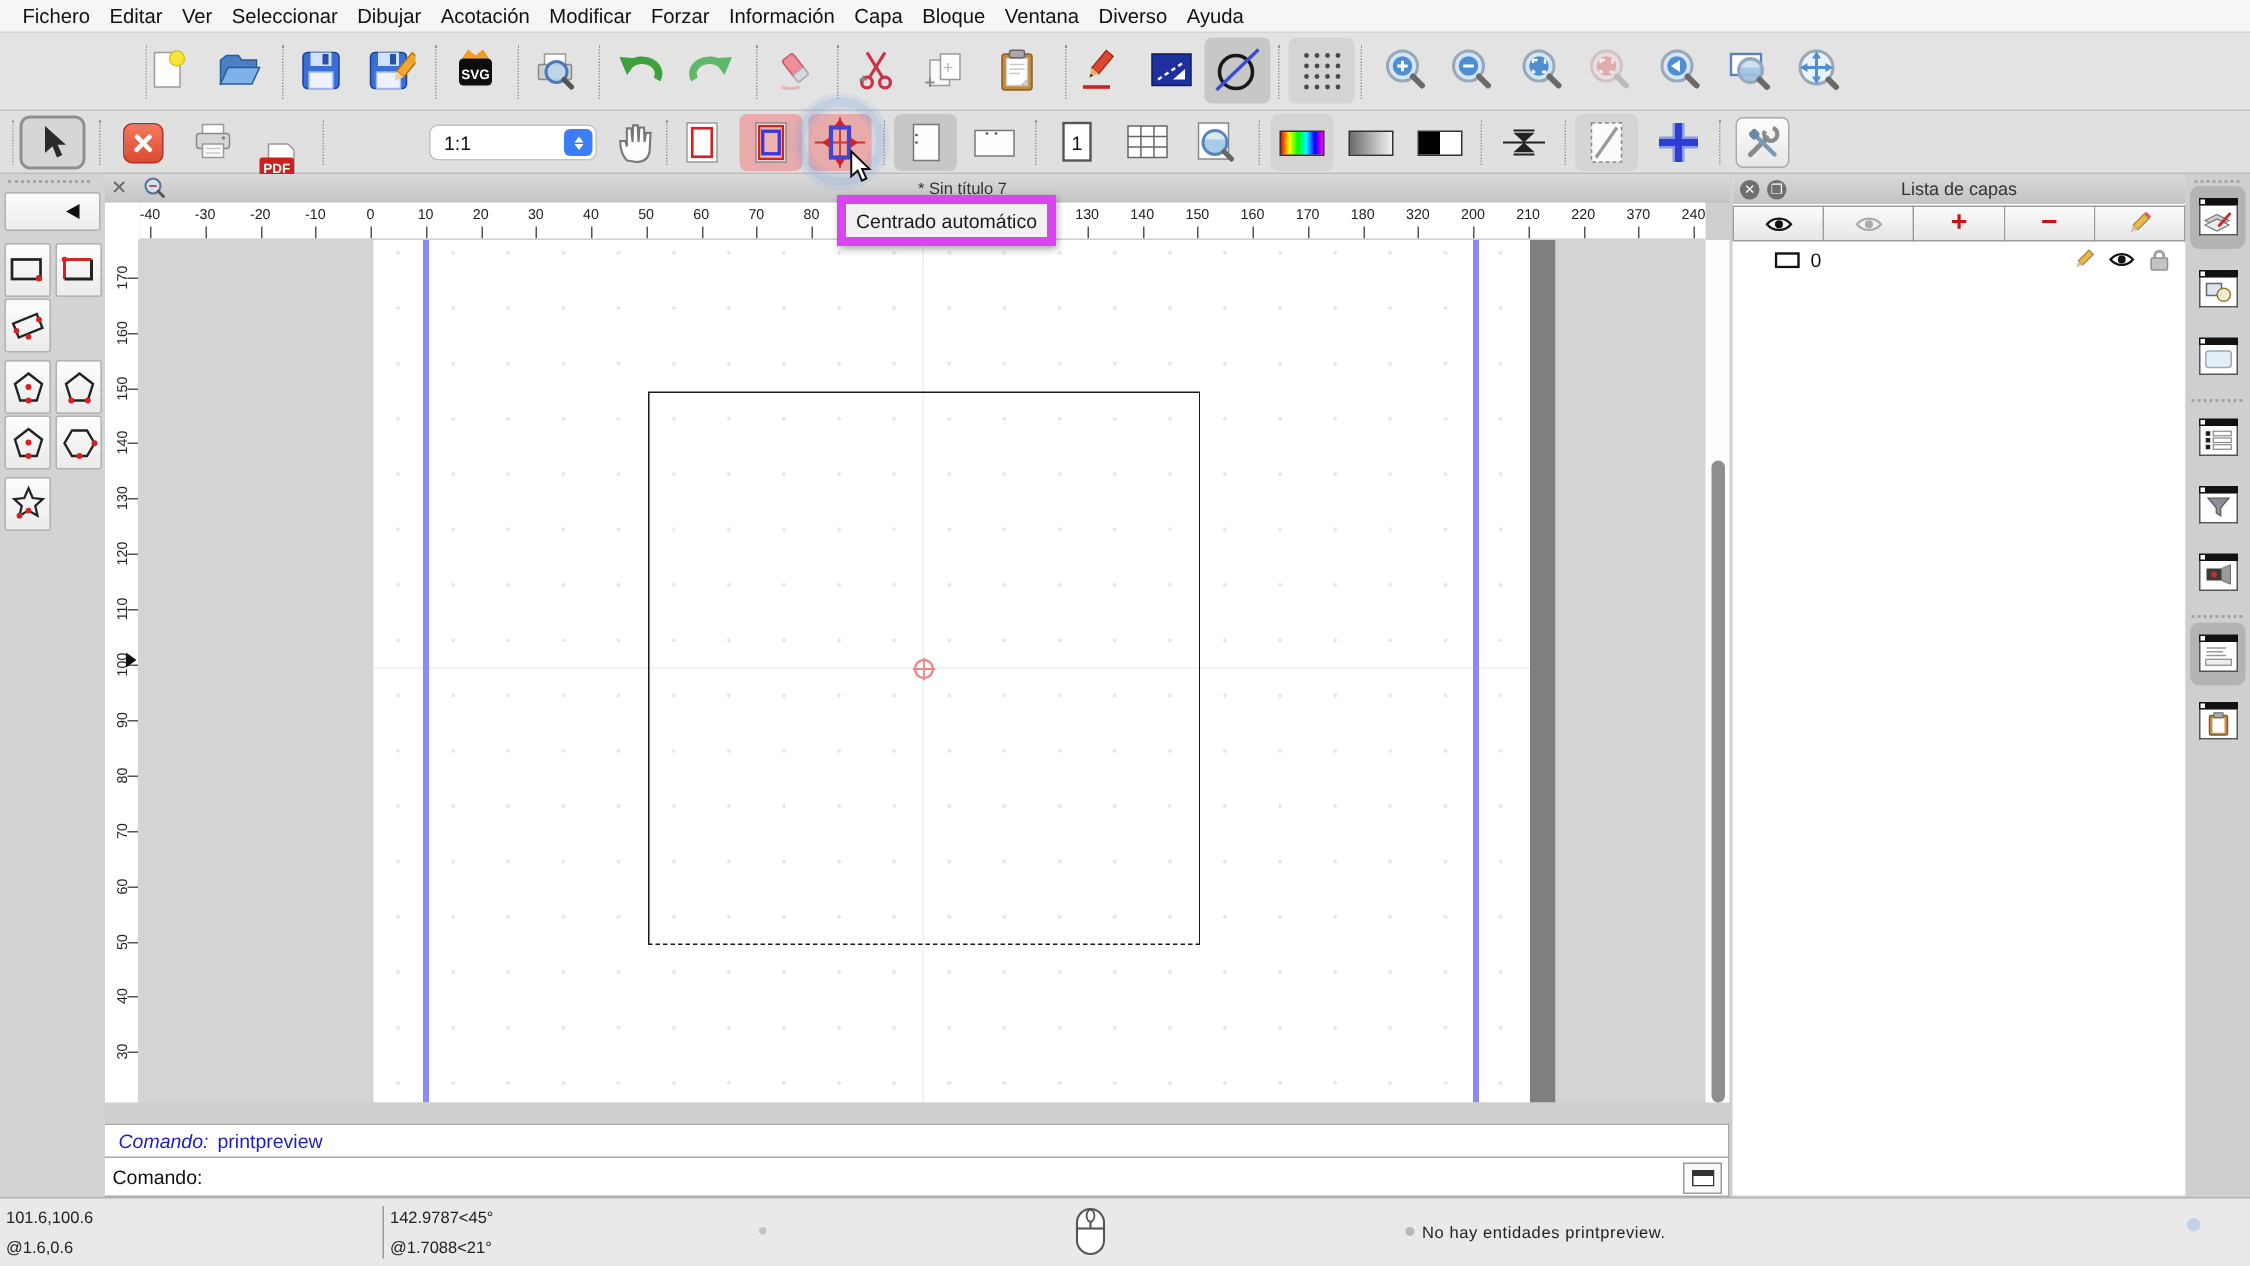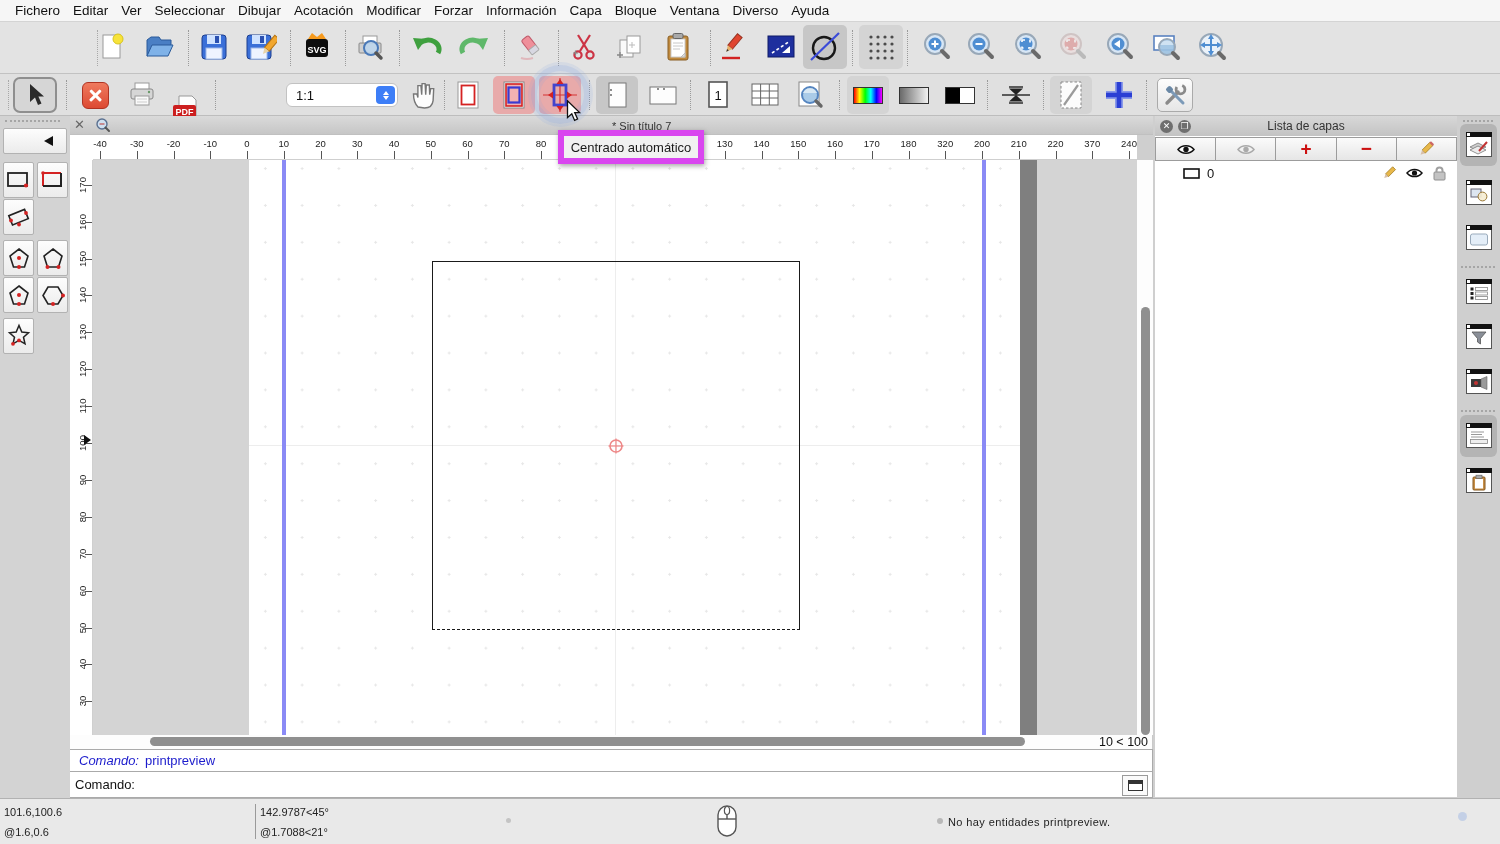--- a/index.html
+++ b/index.html
@@ -611,24 +611,20 @@
     <svg class="abs" style="left:514px;top:277px" width="18" height="18">
       <circle cx="9" cy="9" r="6" fill="none" stroke="#ee8888" stroke-width="1.6"></circle>
       <line x1="1.5" y1="9" x2="16.5" y2="9" stroke="#ee8888" stroke-width="1.2"></line>
       <line x1="9" y1="1.5" x2="9" y2="16.5" stroke="#ee8888" stroke-width="1.2"></line>
     </svg>
   </div>
 
   <div class="abs vscroll">
     <div class="vthumb"></div>
   </div>
-  <div class="abs hstrip">
-    <div class="hthumb"></div>
-    <span class="gridind">10 &lt; 100</span>
-  </div>
 
   <div class="abs cmdhist">
     <span class="cmd-blue cmd-italic">Comando:</span>
     <span class="cmd-blue" style="margin-left:6px">printpreview</span>
   </div>
   <div class="abs cmdline">
     <span>Comando:</span>
     <div style="position:absolute;right:4px;top:3px;width:24px;height:19px;background:#fafafa;border:1px solid #9a9a9a;display:flex;align-items:center;justify-content:center">
       <svg width="15" height="11">
           <rect x="0.5" y="0.5" width="14" height="10" fill="#fff" stroke="#333"></rect>

